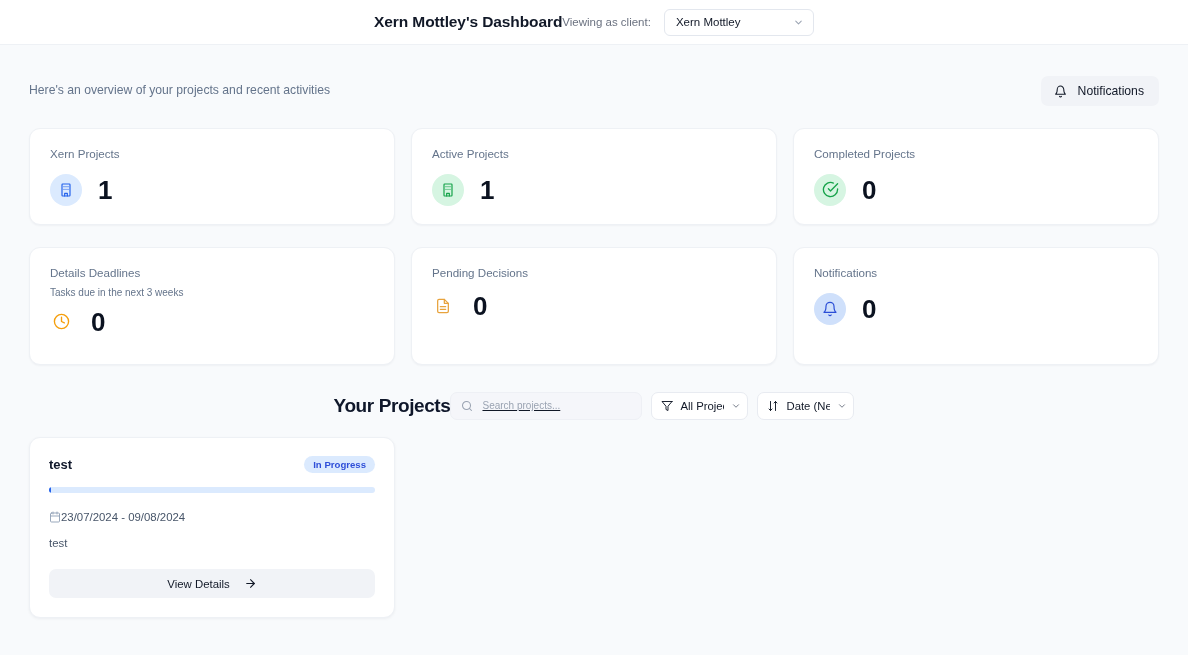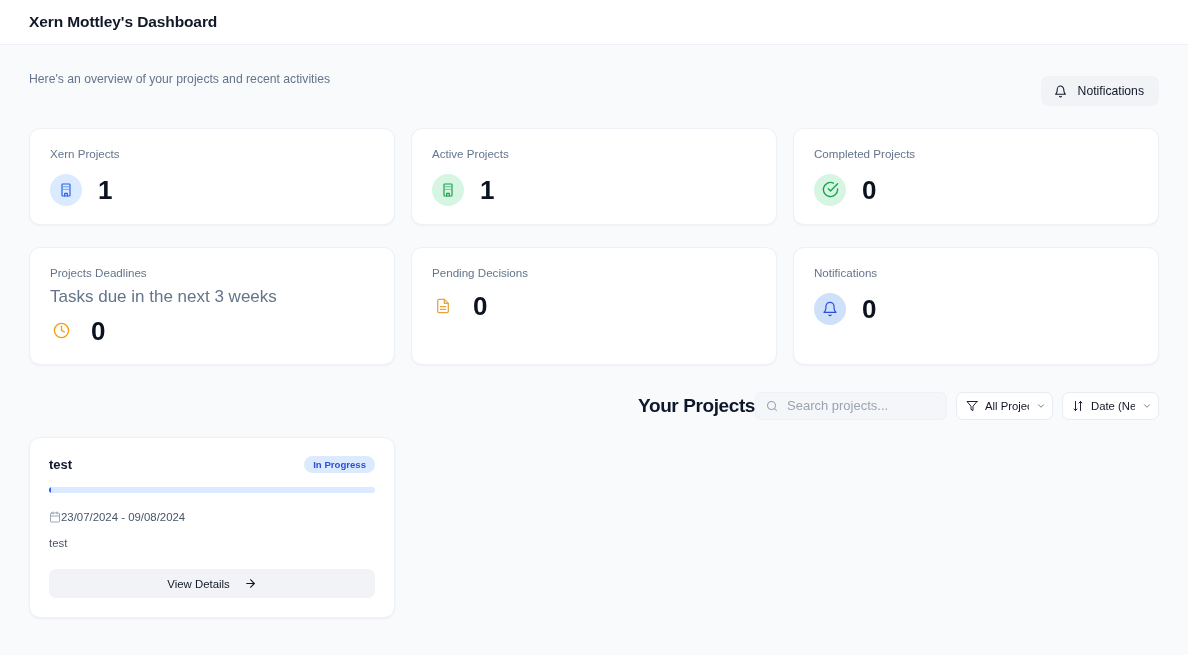--- a/index.html
+++ b/index.html
@@ -15,21 +15,21 @@
     -webkit-font-smoothing: antialiased;
   }
 
   
   .topbar {
     height: 45px;
     background: #ffffff;
     border-bottom: 1px solid #eef1f5;
     display: flex;
     align-items: center;
-    justify-content: space-between;
+    justify-content: center;
     padding: 0 29px 0 29px;
   }
   .topbar-title {
     font-size: 15.5px;
     font-weight: bold;
     letter-spacing: -0.1px;
     color: #111827;
   }
   .topbar-right {
     display: flex;
@@ -64,21 +64,21 @@
     justify-content: space-between;
   }
   .welcome-title {
     font-size: 27px;
     font-weight: bold;
     letter-spacing: -0.7px;
     color: #0f172a;
     line-height: 1.18;
   }
   .welcome-sub {
-    margin-top: 7px;
+    margin-top: 18px;
     font-size: 12.2px;
     color: #64748b;
     text-align: right;
   }
   .notif-btn {
     margin-top: 11px;
     height: 30px;
     padding: 0 15px 0 13px;
     background: #f1f3f7;
     border: none;
@@ -107,21 +107,21 @@
     padding: 17px 20px 18px 20px;
     min-height: 92px;
   }
   .stat-card.tall { min-height: 118px; }
   .stat-label {
     font-size: 11.6px;
     color: #64748b;
     line-height: 1.45;
   }
   .stat-sub {
-    font-size: 17px;
+    font-size: 10px;
     color: #64748b;
     margin-top: 5px;
   }
   .stat-row {
     display: flex;
     align-items: center;
     gap: 16px;
     margin-top: 11px;
   }
   .stat-row.plain { gap: 21px; margin-left: 2px; }
@@ -147,21 +147,21 @@
     font-weight: bold;
     color: #0b1220;
     letter-spacing: -0.5px;
     line-height: 1;
   }
 
   
   .projects-head {
     display: flex;
     align-items: center;
-    justify-content: flex-end;
+    justify-content: center;
     margin-top: 27px;
   }
   .section-title {
     font-size: 19px;
     font-weight: bold;
     letter-spacing: -0.4px;
     color: #0f172a;
   }
   .projects-controls {
     display: flex;
@@ -177,23 +177,24 @@
     display: flex;
     align-items: center;
     gap: 9px;
     padding: 0 10px;
   }
   .search-box input {
     border: none;
     outline: none;
     background: transparent;
     font-family: inherit;
-    font-size: 13px;
+    font-size: 10px;
     color: #111827;
     width: 100%;
+    text-decoration: underline;
   }
   .search-box input::placeholder { color: #9aa3b2; }
   .dropdown {
     height: 28px;
     width: 97px;
     background: #ffffff;
     border: 1px solid #e8ebf1;
     border-radius: 7px;
     display: flex;
     align-items: center;
@@ -292,20 +293,31 @@
     color: #111827;
     cursor: pointer;
   }
   svg { display: block; }
 </style>
 </head>
 <body>
 
 <div class="topbar">
   <div class="topbar-title">Xern Mottley's Dashboard</div>
+  <div class="topbar-right">
+    <span class="viewing-label">Viewing as client:</span>
+    <div class="client-select">
+      <span>Xern Mottley</span>
+      <span>
+        <svg width="11" height="11" viewBox="0 0 24 24" fill="none" stroke="#9aa3b2" stroke-width="2.2" stroke-linecap="round" stroke-linejoin="round">
+            <polyline points="6 9 12 15 18 9"></polyline>
+          </svg>
+      </span>
+    </div>
+  </div>
 </div>
 
 <div class="page">
 
   <div class="welcome-row">
     <div>
       <div class="welcome-sub">Here's an overview of your projects and recent activities</div>
     </div>
     <button class="notif-btn">
       <span>
@@ -369,21 +381,21 @@
         </span>
         <span class="stat-value">0</span>
       </div>
     </div>
 
   </div>
 
   <div class="cards-grid">
 
     <div class="stat-card tall">
-      <div class="stat-label">Projects Deadlines</div>
+      <div class="stat-label">Details Deadlines</div>
       <div class="stat-sub">Tasks due in the next 3 weeks</div>
       <div class="stat-row plain">
         <span class="icon-bare">
           <svg width="17" height="17" viewBox="0 0 24 24" fill="none" stroke="#f59e0b" stroke-width="1.9" stroke-linecap="round" stroke-linejoin="round">
               <circle cx="12" cy="12" r="10"></circle>
               <polyline points="12 6 12 12 16 14"></polyline>
             </svg>
         </span>
         <span class="stat-value">0</span>
       </div>

